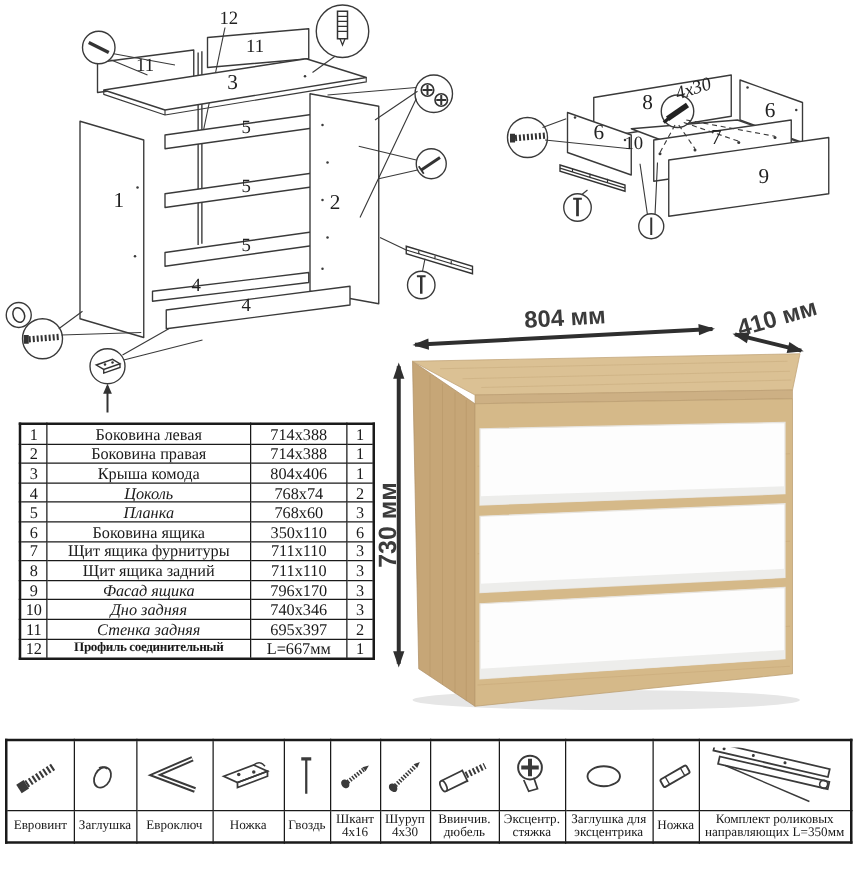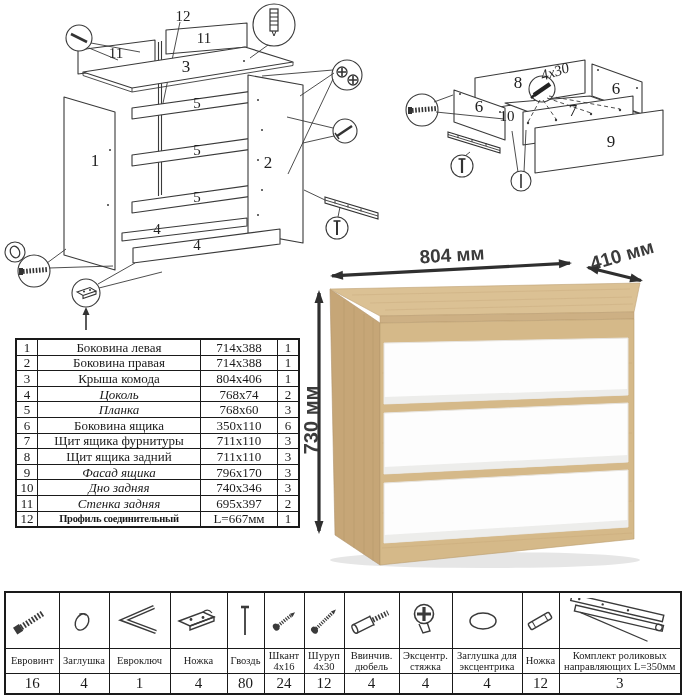--- a/index.html
+++ b/index.html
@@ -472,30 +472,16 @@
         <td>Ножка</td>
         <td>Гвоздь</td>
         <td>Шкант 4х16</td>
         <td>Шуруп 4х30</td>
         <td>Ввинчив. дюбель</td>
         <td>Эксцентр. стяжка</td>
         <td>Заглушка для эксцентрика</td>
         <td>Ножка</td>
         <td>Комплект роликовых направляющих L=350мм</td>
       </tr>
-      <tr class="counts">
-        <td>16</td>
-        <td>4</td>
-        <td>1</td>
-        <td>4</td>
-        <td>80</td>
-        <td>24</td>
-        <td>12</td>
-        <td>4</td>
-        <td>4</td>
-        <td>4</td>
-        <td>12</td>
-        <td>3</td>
-      </tr>
     </tbody>
   </table>
 
 </div>
 
 </body></html>

